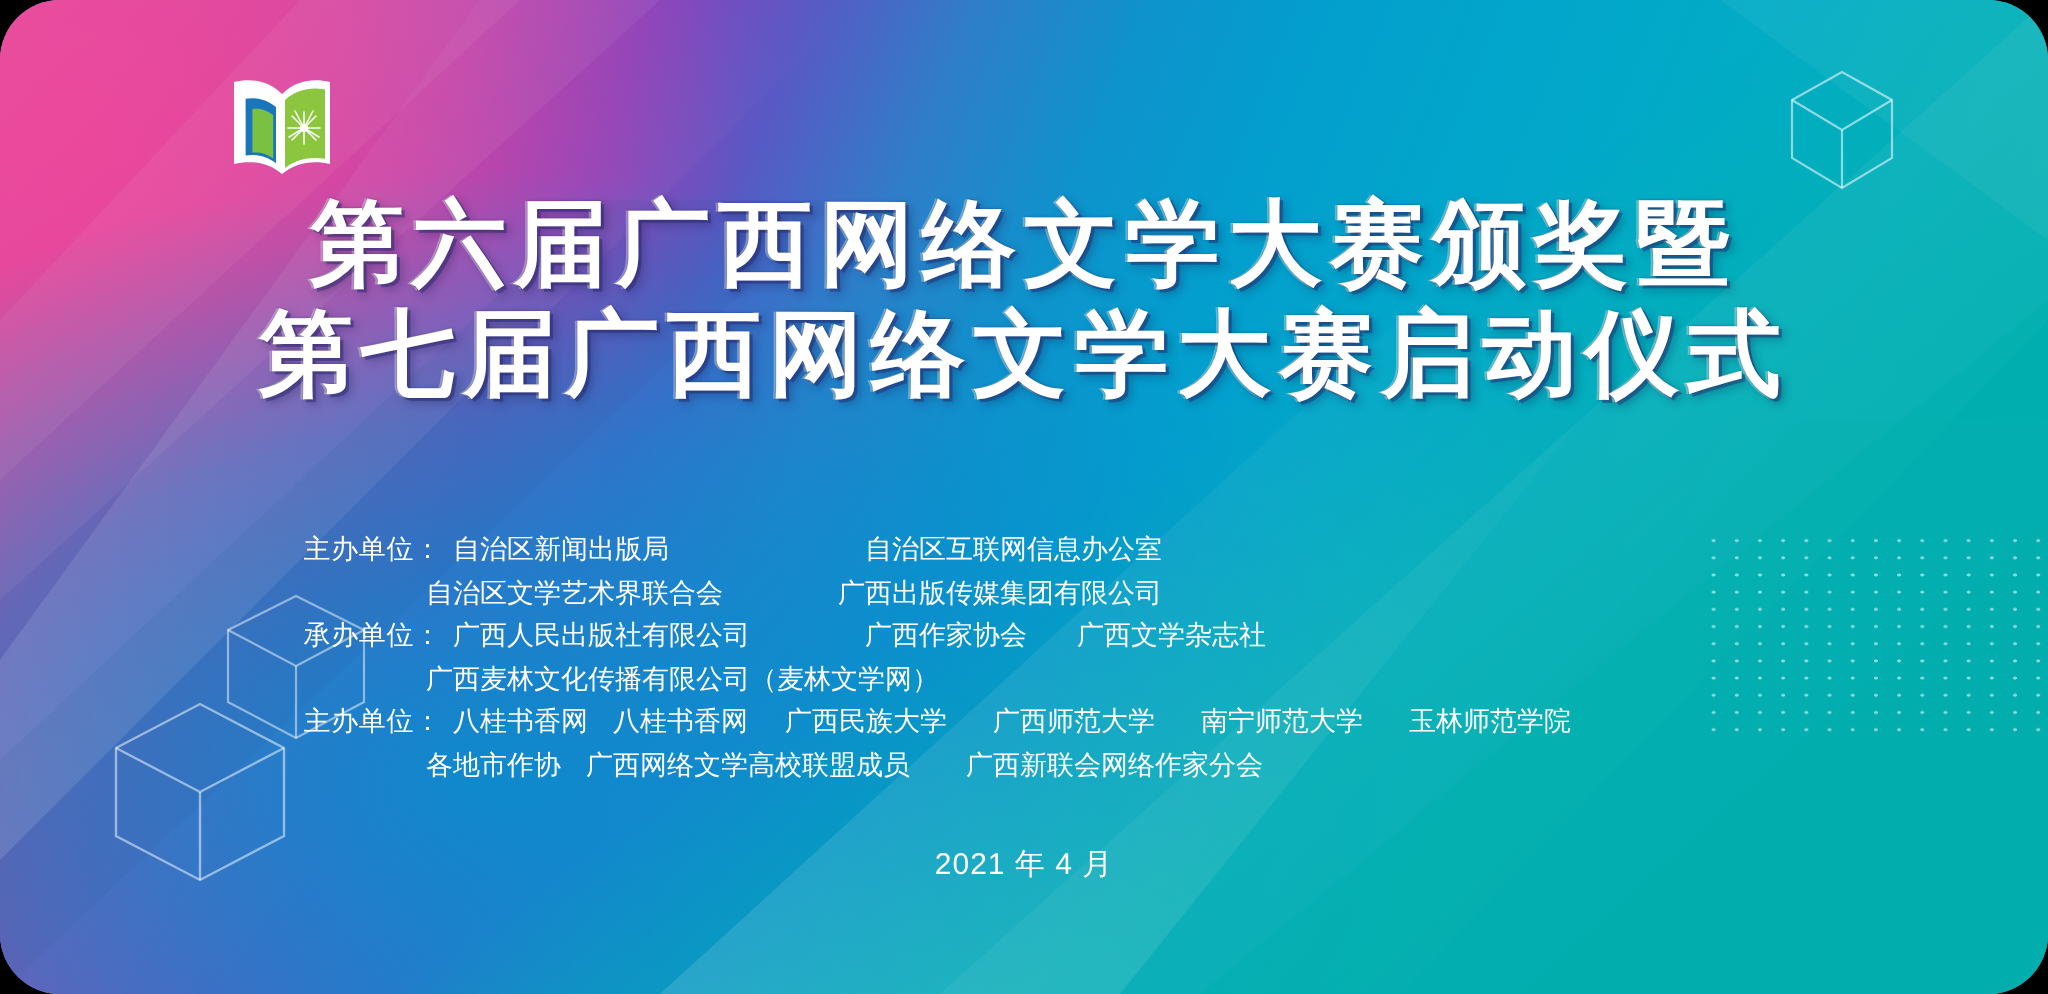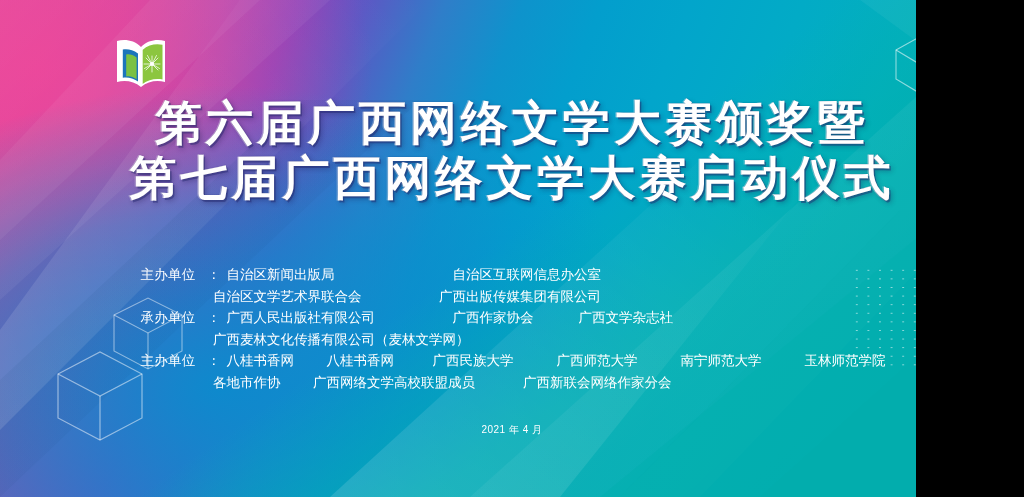--- a/index.html
+++ b/index.html
@@ -6,24 +6,25 @@
     margin: 0;
     padding: 0;
     background: #000;
   }
   body {
     font-family: "Liberation Sans", "DejaVu Sans", sans-serif;
   }
 
   #poster {
     position: relative;
-    width: 916px;
+    width: 1024px;
     height: 497px;
     overflow: hidden;
     background: #1aa7c4;
+    border-radius: 30px;
   }
 
   
   .bg-base {
     position: absolute;
     inset: 0;
     background:
       linear-gradient(112deg,
         #e03b94 0%,
         #d93a97 6%,
@@ -133,35 +134,35 @@
     align-items: baseline;
     white-space: nowrap;
   }
   .credit-label {
     width: 78px;
     text-align: right;
     flex: 0 0 78px;
     letter-spacing: 0.3px;
   }
   .credit-colon { flex: 0 0 auto; padding-right: 6px; }
-  .credit-items { display: flex; gap: 20px; }
+  .credit-items { display: flex; }
   .credit-item { white-space: nowrap; }
 
   
   .r-host      { padding-left: 207px; }
-  .r-host .credit-label { margin-left: -78px; text-align: center; }
+  .r-host .credit-label { margin-left: -78px; }
 
   .date-line {
     position: absolute;
     left: 0;
     top: 423px;
     width: 1024px;
     text-align: center;
     color: #ffffff;
-    font-size: 10px;
+    font-size: 15px;
     letter-spacing: 0.5px;
   }
 </style>
 </head>
 <body>
 
 <div id="poster">
 
   <div class="bg-base"></div>
   <div class="bg-pinkglow"></div>

